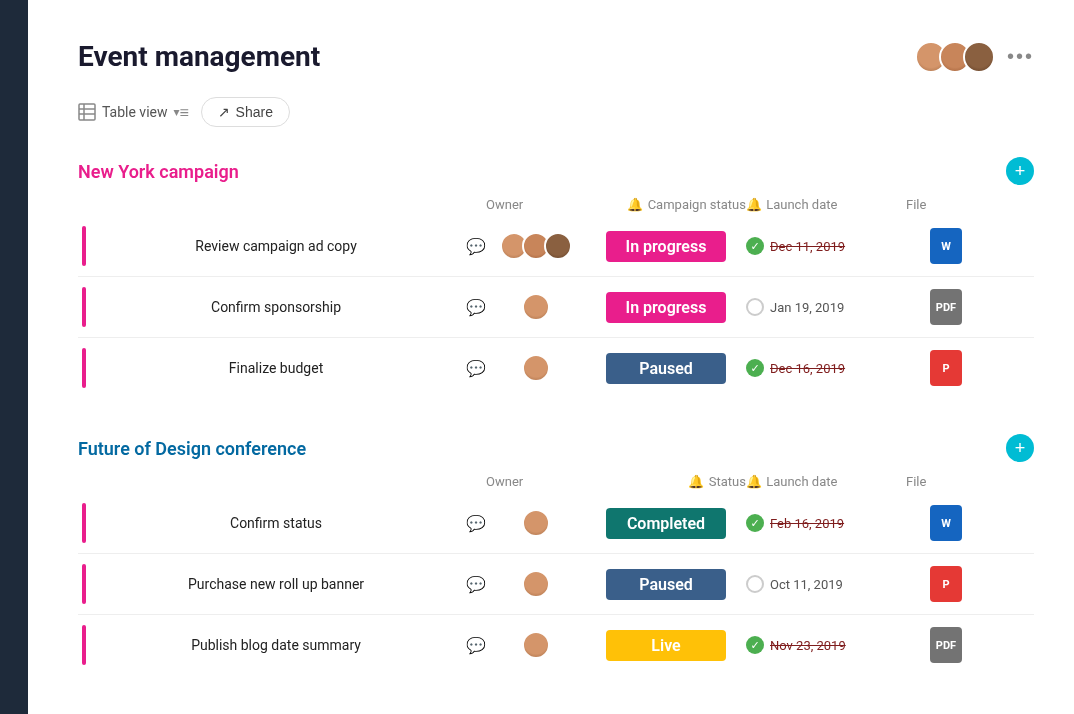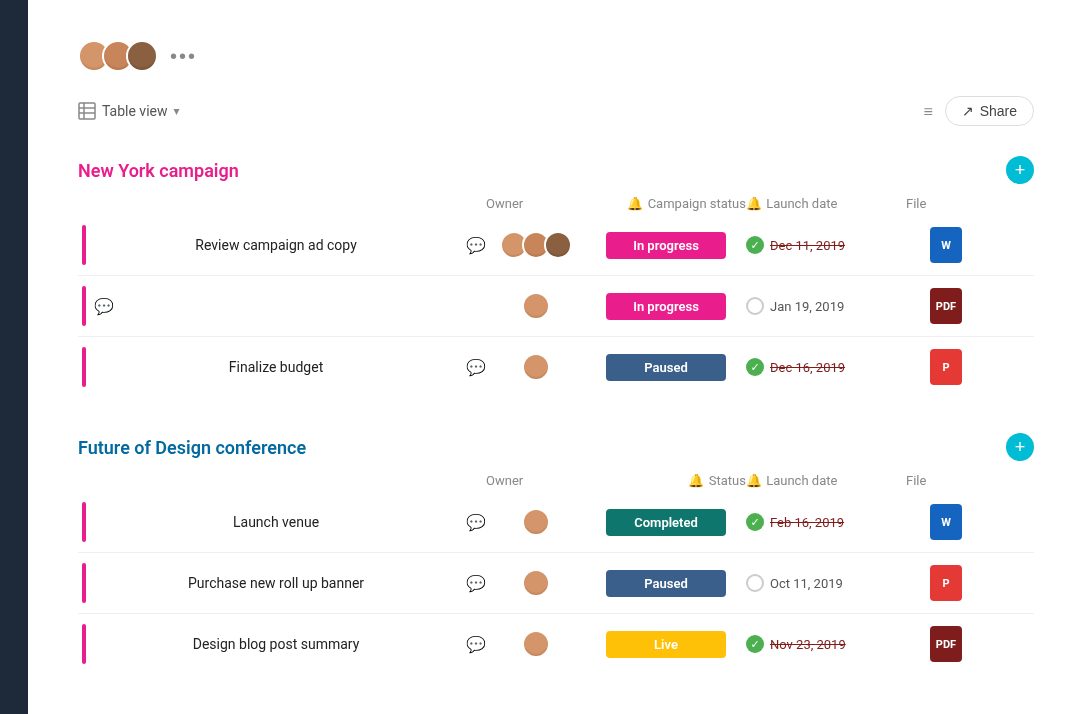--- a/index.html
+++ b/index.html
@@ -60,23 +60,22 @@
       background: none;
       border: none;
       cursor: pointer;
       color: #888;
       font-size: 20px;
       letter-spacing: 2px;
     }
     .toolbar {
       display: flex;
       align-items: center;
-      justify-content: space-between;
+      justify-content: flex-start;
       margin-bottom: 30px;
-      gap: 48px;
     }
     .view-selector {
       display: flex;
       align-items: center;
       gap: 6px;
       cursor: pointer;
       color: #555;
       font-size: 14px;
     }
     .view-icon {
@@ -201,21 +200,21 @@
     }
     .owner-avatar:first-child { margin-left: 0; }
     .status-cell {
       display: flex;
       align-items: center;
       justify-content: center;
     }
     .status-badge {
       padding: 6px 16px;
       border-radius: 4px;
-      font-size: 13px;
+      font-size: 16px;
       font-weight: 600;
       color: white;
       min-width: 120px;
       text-align: center;
     }
     .status-inprogress { background: #e91e8c; }
     .status-paused { background: #3a5f8a; }
     .status-completed { background: #0f766e; }
     .status-live { background: #ffc107; color: white; }
     .date-cell {
@@ -258,41 +257,42 @@
       height: 36px;
       border-radius: 4px;
       display: flex;
       align-items: center;
       justify-content: center;
       font-size: 11px;
       font-weight: 700;
       color: white;
     }
     .file-word { background: #1565c0; }
-    .file-pdf { background: #7f1d1d; }
+    .file-pdf { background: #737373; }
     .file-ppt { background: #e53935; }
     .empty-cell { }
     .divider {
       height: 1px;
       background: #eee;
       margin: 4px 0;
     }
     
     .face-1 { background: radial-gradient(circle at 50% 40%, #d4956a 60%, #a06840 100%); }
     .face-2 { background: radial-gradient(circle at 50% 40%, #c8855a 60%, #9a5830 100%); }
     .face-3 { background: radial-gradient(circle at 50% 40%, #8a6040 60%, #5a3820 100%); }
   </style>
 </head>
 <body>
 
 <div class="sidebar"></div>
 
 <div class="main-content">
 
   <div class="page-header">
+    <h1 class="page-title">Event management</h1>
     <div class="header-right">
       <div class="avatars-group">
         <div class="avatar-small face-1"></div>
         <div class="avatar-small face-2"></div>
         <div class="avatar-small face-3"></div>
       </div>
       <button class="more-btn">•••</button>
     </div>
   </div>
 
@@ -356,20 +356,21 @@
       </div>
       <div class="file-cell">
         <div class="file-icon file-word">W</div>
       </div>
       <div class="empty-cell"></div>
     </div>
         <div class="divider"></div>
         <div class="table-row">
       <div class="task-cell">
         <div class="task-border"></div>
+        <span class="task-name">Confirm sponsorship</span>
         <span class="comment-icon">💬</span>
       </div>
       <div class="owner-cell">
         <div class="owner-avatars">
           <div class="owner-avatar face-1"></div>
         </div>
       </div>
       <div class="status-cell">
         <div class="status-badge status-inprogress">In progress</div>
       </div>
@@ -420,21 +421,21 @@
       </div>
       <div>
         <span style="margin-right:4px;">🔔</span>Launch date
       </div>
       <div>File</div>
       <div></div>
     </div>
   <div class="table-row">
       <div class="task-cell">
         <div class="task-border"></div>
-        <span class="task-name">Launch venue</span>
+        <span class="task-name">Confirm status</span>
         <span class="comment-icon">💬</span>
       </div>
       <div class="owner-cell">
         <div class="owner-avatars">
           <div class="owner-avatar face-1"></div>
         </div>
       </div>
       <div class="status-cell">
         <div class="status-badge status-completed">Completed</div>
       </div>
@@ -468,21 +469,21 @@
       </div>
       <div class="file-cell">
         <div class="file-icon file-ppt">P</div>
       </div>
       <div class="empty-cell"></div>
     </div>
         <div class="divider"></div>
         <div class="table-row">
       <div class="task-cell">
         <div class="task-border"></div>
-        <span class="task-name">Design blog post summary</span>
+        <span class="task-name">Publish blog date summary</span>
         <span class="comment-icon">💬</span>
       </div>
       <div class="owner-cell">
         <div class="owner-avatars">
           <div class="owner-avatar face-1"></div>
         </div>
       </div>
       <div class="status-cell">
         <div class="status-badge status-live">Live</div>
       </div>

